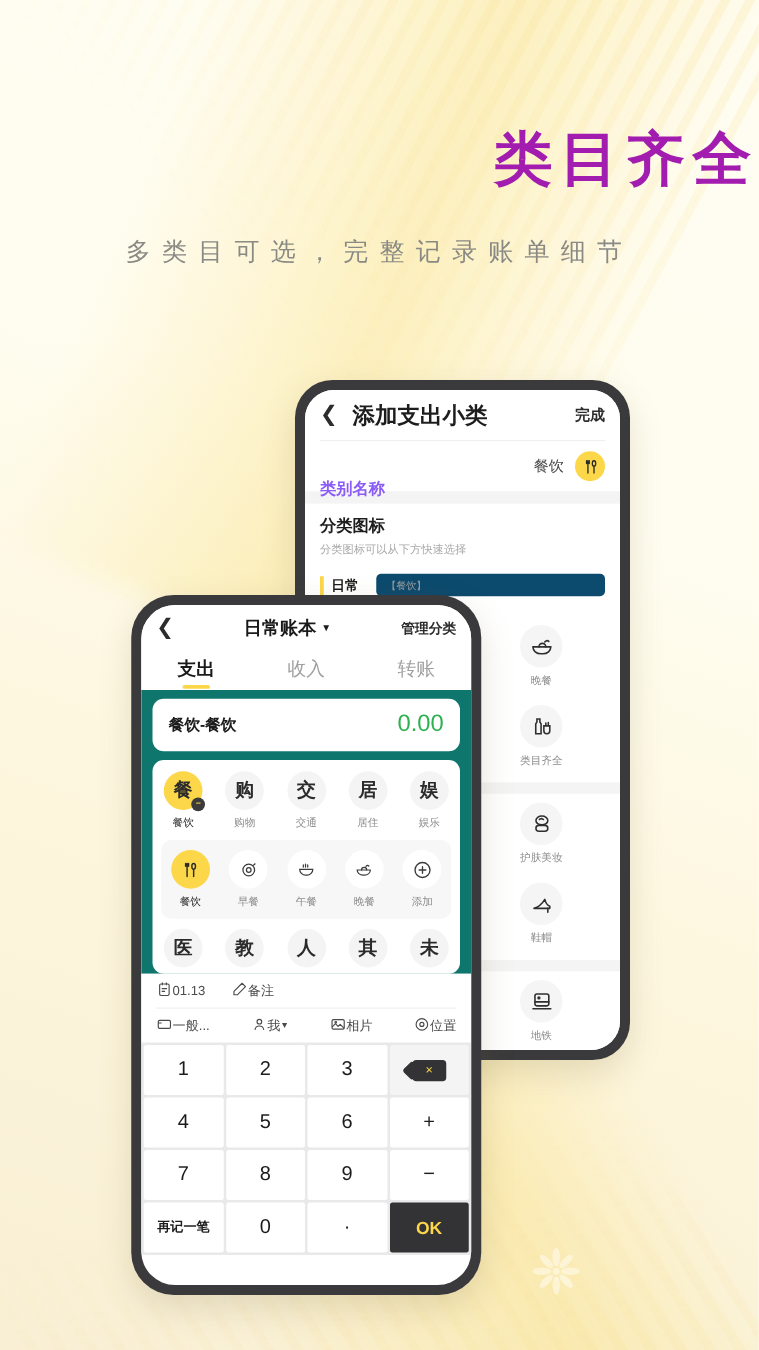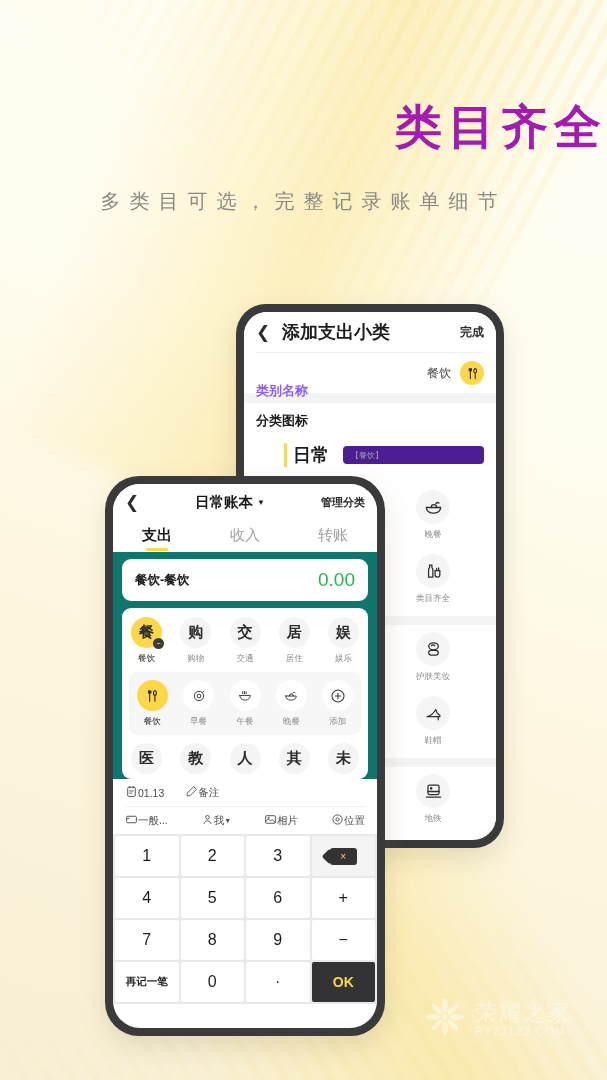--- a/index.html
+++ b/index.html
@@ -75,23 +75,23 @@
   .b-row{height:40px;display:flex;align-items:center;padding:0 12px;background:#fff;}
   .b-row .lbl{font-size:13px;font-weight:700;color:#8b5cf6;flex:1;margin-top:36px;}
   .b-row .val{font-size:12px;color:#4a4a4a;margin-right:9px;}
   .b-chip{width:24px;height:24px;border-radius:50%;background:#fcd749;
     display:flex;align-items:center;justify-content:center;}
   .b-gap{height:10px;background:#f4f4f4;}
   .b-sec{padding:9px 12px 7px;background:#fff;}
   .b-sec .t{font-size:13px;font-weight:700;color:#1d1d1d;}
   .b-sec .s{font-size:9px;color:#a9a9a9;margin-top:3px;}
   .b-search{display:flex;align-items:center;padding:6px 12px 8px;background:#fff;}
-  .b-search .tag{font-size:18px;font-weight:700;color:#1d1d1d;
-    border-left:3px solid #fcd749;padding-left:6px;margin-left:28px;}
-  .b-search .fld{flex:1;margin-left:14px;height:18px;border-radius:4px;background:#4c1d95;
+  .b-search .tag{font-size:11px;font-weight:700;color:#1d1d1d;
+    border-left:3px solid #fcd749;padding-left:6px;}
+  .b-search .fld{flex:1;margin-left:14px;height:18px;border-radius:4px;background:#0c4a6e;
     font-size:8px;color:#9b9b9b;display:flex;align-items:center;padding-left:8px;}
   .b-grid{background:#fff;padding:8px 0 0;}
   .b-grid-row{display:flex;}
   .b-cell{width:50%;display:flex;flex-direction:column;align-items:center;padding:7px 0 6px;}
   .b-ic{width:34px;height:34px;border-radius:50%;background:#f5f5f5;
     display:flex;align-items:center;justify-content:center;color:#2f2f2f;}
   .b-cap{font-size:8.5px;color:#8d8d8d;margin-top:5px;}
   .b-divider{height:9px;background:#f4f4f4;margin:5px 0 0;}
 
   
@@ -181,20 +181,21 @@
           <path d="M8 3v7M6 3v4M10 3v4M8 10v11"></path>
             <path d="M17 3c-1.6 0-2.5 1.6-2.5 4s.9 4 2.5 4 2.5-1.6 2.5-4-.9-4-2.5-4zM17 11v10"></path>
         </svg>
       </div>
     </div>
 
     <div class="b-gap"></div>
 
     <div class="b-sec">
       <div class="t">分类图标</div>
+      <div class="s">分类图标可以从下方快速选择</div>
     </div>
 
     <div class="b-search">
       <div class="tag">日常</div>
       <div class="fld">【餐饮】</div>
     </div>
 
     <div class="b-grid">
 
       <div class="b-grid-row">
@@ -543,17 +544,13 @@
         <ellipse cx="11" cy="24" rx="8.5" ry="3.4"></ellipse>
         <ellipse cx="37" cy="24" rx="8.5" ry="3.4"></ellipse>
         <ellipse cx="15" cy="15" rx="3.2" ry="8" transform="rotate(-45 15 15)"></ellipse>
         <ellipse cx="33" cy="33" rx="3.2" ry="8" transform="rotate(-45 33 33)"></ellipse>
         <ellipse cx="33" cy="15" rx="3.2" ry="8" transform="rotate(45 33 15)"></ellipse>
         <ellipse cx="15" cy="33" rx="3.2" ry="8" transform="rotate(45 15 33)"></ellipse>
         <circle cx="24" cy="24" r="3.2"></circle>
       </g>
     </svg>
   </span>
-  <span class="wm-txt">
-    <div class="cn">荣耀之家</div>
-    <div class="en">RYZJ123.COM</div>
-  </span>
 </div>
 
 </body></html>

